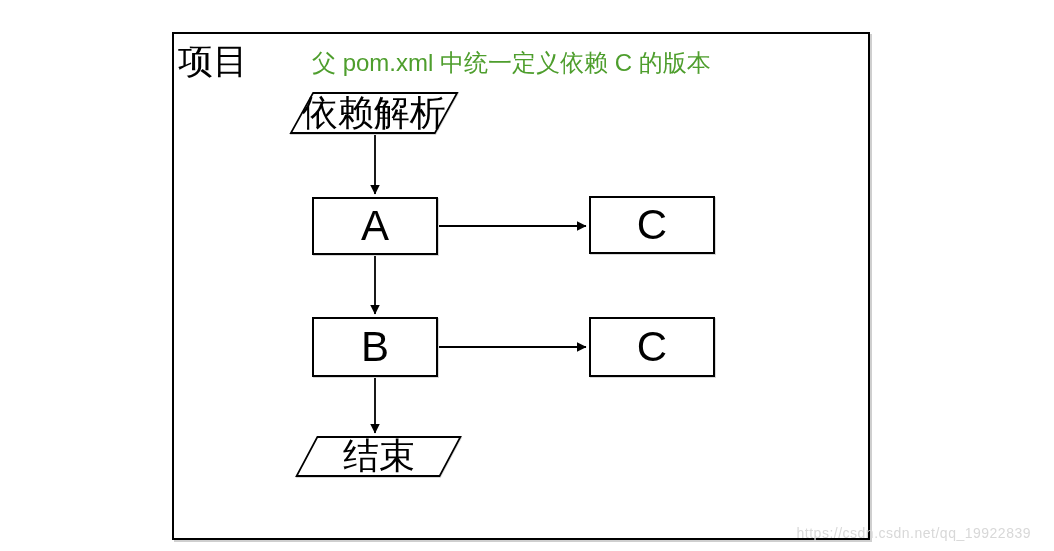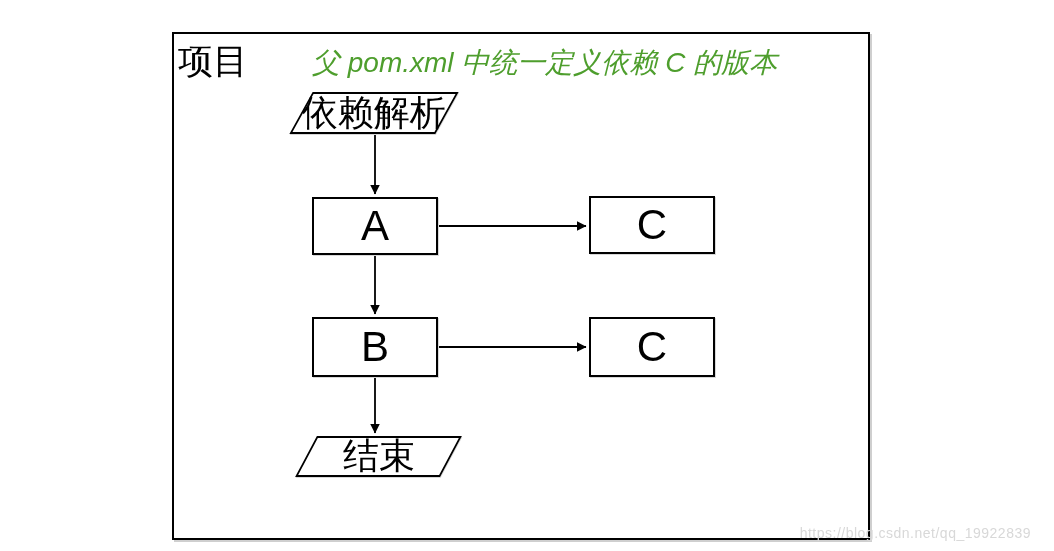--- a/index.html
+++ b/index.html
@@ -32,25 +32,24 @@
     top: 41px;
     font-size: 35px;
     line-height: 40px;
     color: #000000;
     white-space: nowrap;
   }
   .annotation {
     position: absolute;
     left: 312px;
     top: 50px;
-    font-size: 28px;
+    font-size: 24px;
     line-height: 26px;
     color: #4e9e2d;
     white-space: nowrap;
-    font-style: italic;
   }
   .node {
     position: absolute;
     box-sizing: border-box;
     border: 2px solid #000000;
     background: #ffffff;
     display: flex;
     align-items: center;
     justify-content: center;
   }
@@ -136,15 +135,15 @@
   </div>
 
   <div id="node-c2" class="node rect-node">
     <span>C</span>
   </div>
 
   <div id="node-end" class="node para-node">
     <span class="unskew">结束</span>
   </div>
 
-  <div class="watermark">https://blog.csdn.net/qq_19922839</div>
+  <div class="watermark">https://csdn.csdn.net/qq_19922839</div>
 
 </div>
 
 </body></html>

